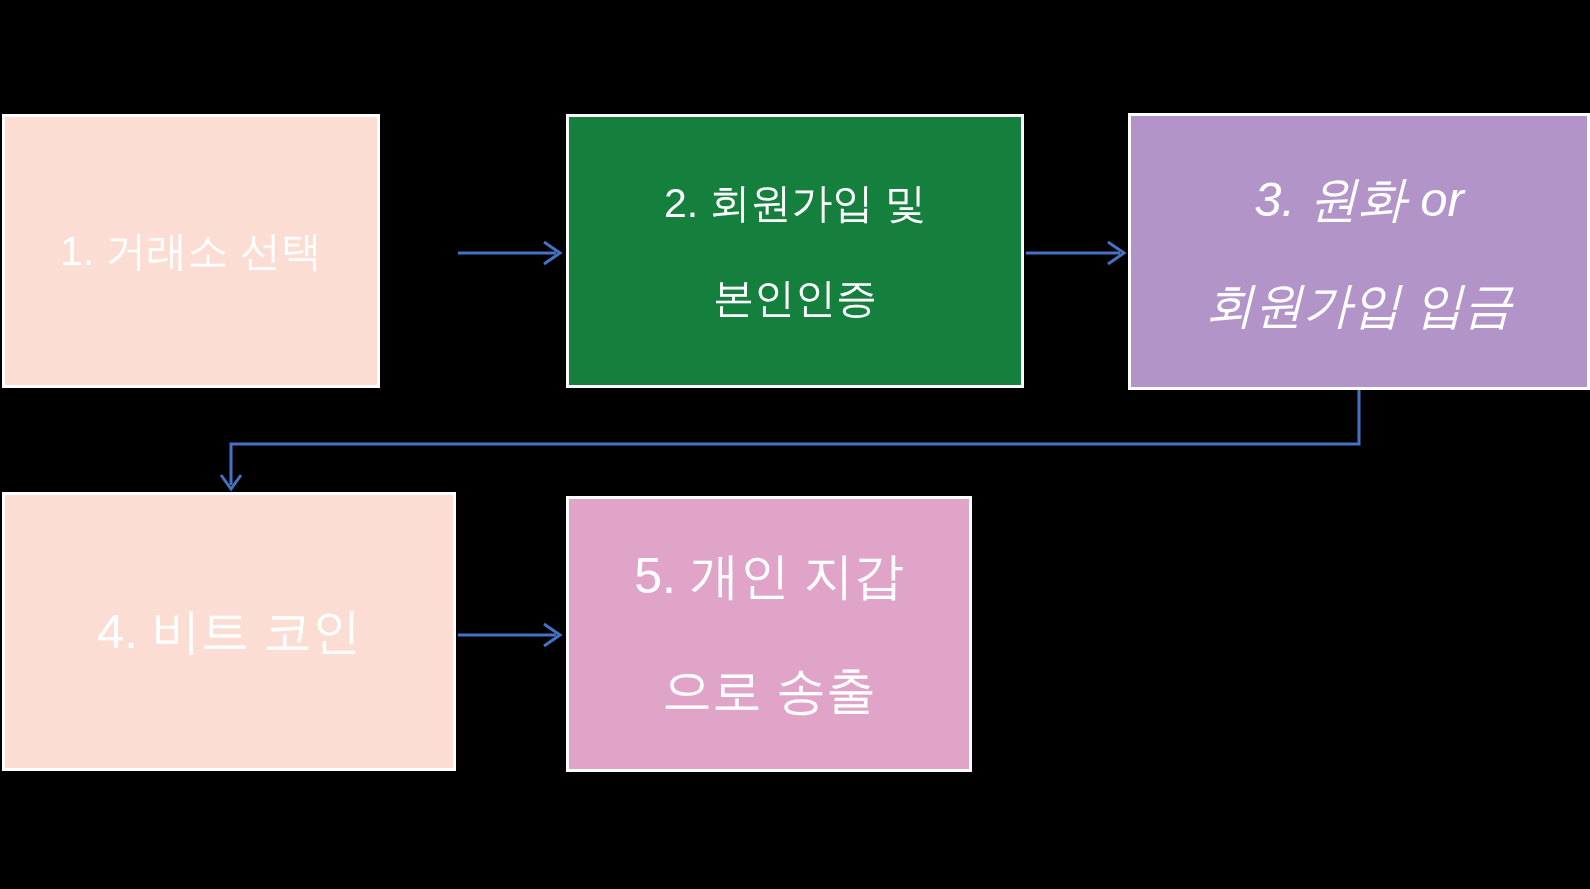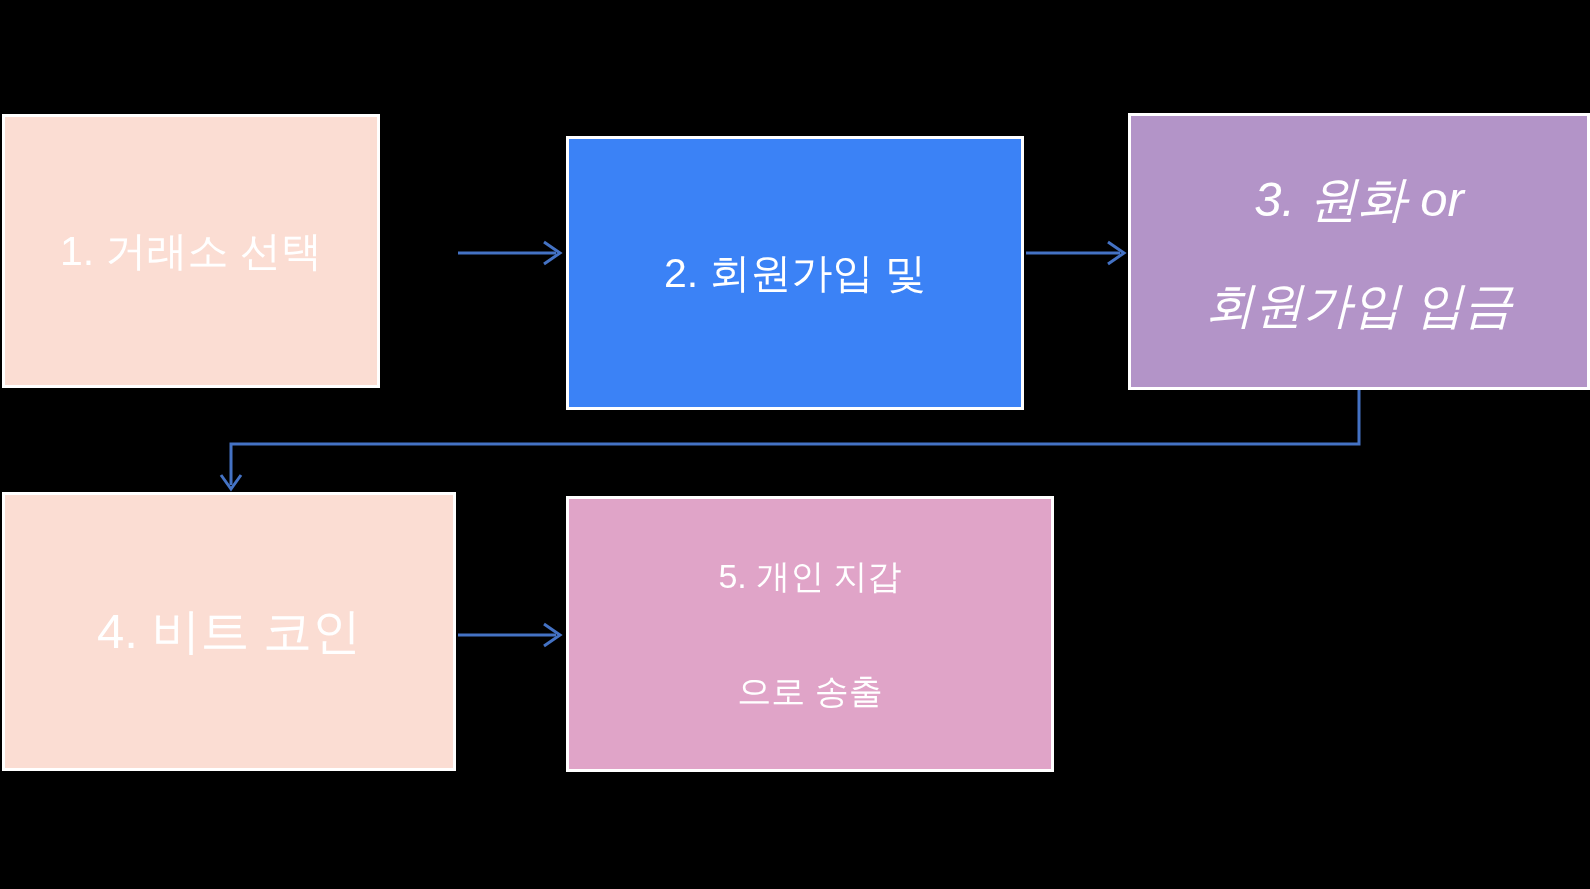--- a/index.html
+++ b/index.html
@@ -24,36 +24,37 @@
   }
   .flow-box .line{display:block;white-space:nowrap;}
   
   #box1{left:2px;top:114px;width:378px;height:274px;font-size:41px;}
   #box2{left:566px;top:114px;width:458px;height:274px;font-size:41px;}
   #box2 .line{line-height:95px;}
   #box3{left:1128px;top:113px;width:462px;height:277px;font-size:49px;font-style:italic;}
   #box3 .line{line-height:106px;}
   #box4{left:2px;top:492px;width:454px;height:279px;font-size:49px;}
   #box4 .line{line-height:115px;}
-  #box5{left:566px;top:496px;width:488px;height:276px;font-size:34px;}
+  #box5{left:566px;top:496px;width:406px;height:276px;font-size:50px;}
   #box5 .line{line-height:115px;}
   .arrow{position:absolute;}
   .arrow line,.arrow polyline{fill:none;stroke:#4472C4;stroke-width:3;}
 </style>
 </head>
 <body>
 
 <div id="canvas" style="background: rgb(0, 0, 0);">
 
   <div id="box1" class="flow-box" style="background: rgb(251, 221, 211); color: rgb(255, 255, 255); border-color: rgb(255, 255, 255);">
     <span class="line">1. 거래소 선택</span>
   </div>
 
-  <div id="box2" class="flow-box" style="background: #3b82f6; color: rgb(255, 255, 255); border-color: rgb(255, 255, 255); margin-top: 22px;">
+  <div id="box2" class="flow-box" style="background: #15803d; color: rgb(255, 255, 255); border-color: rgb(255, 255, 255);">
     <span class="line">2. 회원가입 및</span>
+    <span class="line">본인인증</span>
   </div>
 
   <div id="box3" class="flow-box" style="background: rgb(179, 148, 200); color: rgb(255, 255, 255); border-color: rgb(255, 255, 255);">
     <span class="line">3. 원화 or</span>
     <span class="line">회원가입 입금</span>
   </div>
 
   <div id="box4" class="flow-box" style="background: rgb(251, 221, 211); color: rgb(255, 255, 255); border-color: rgb(255, 255, 255); gap: 43px;">
     <span class="line">4. 비트 코인</span>
   </div>

